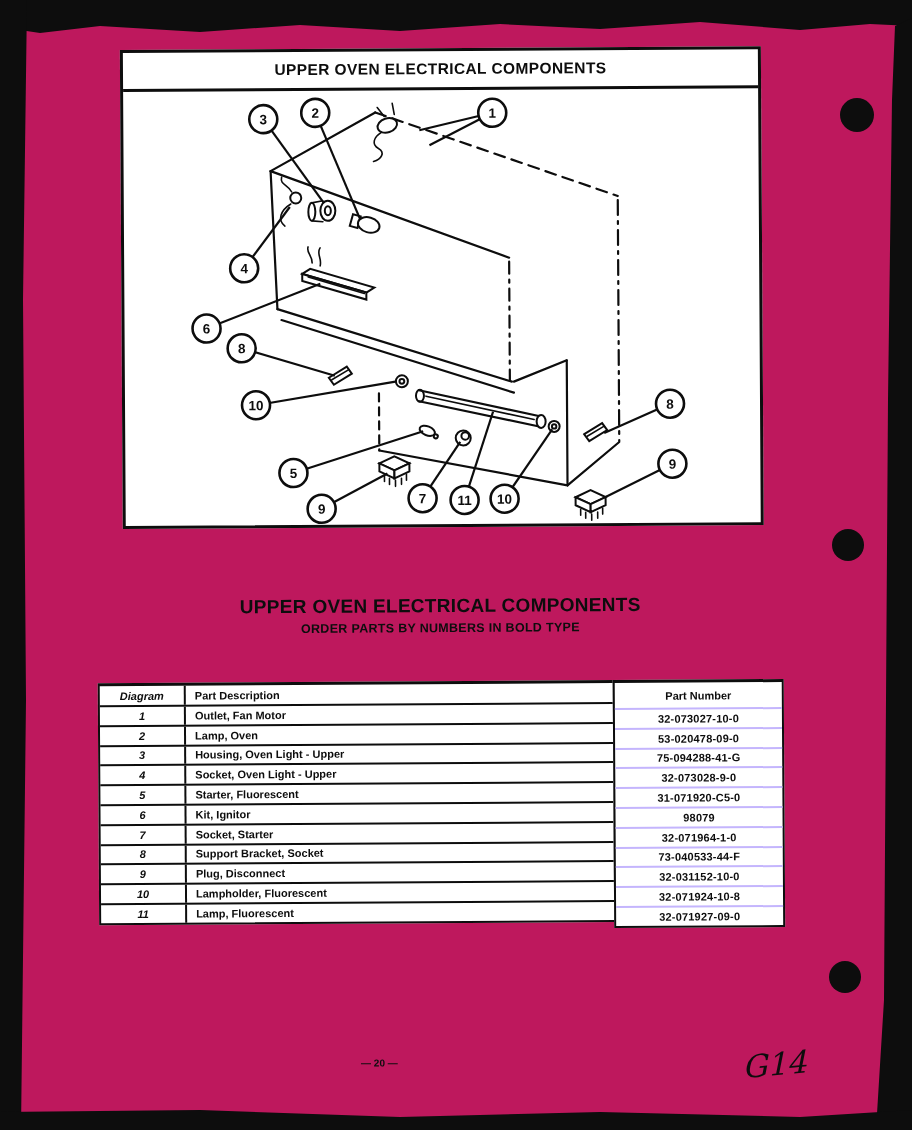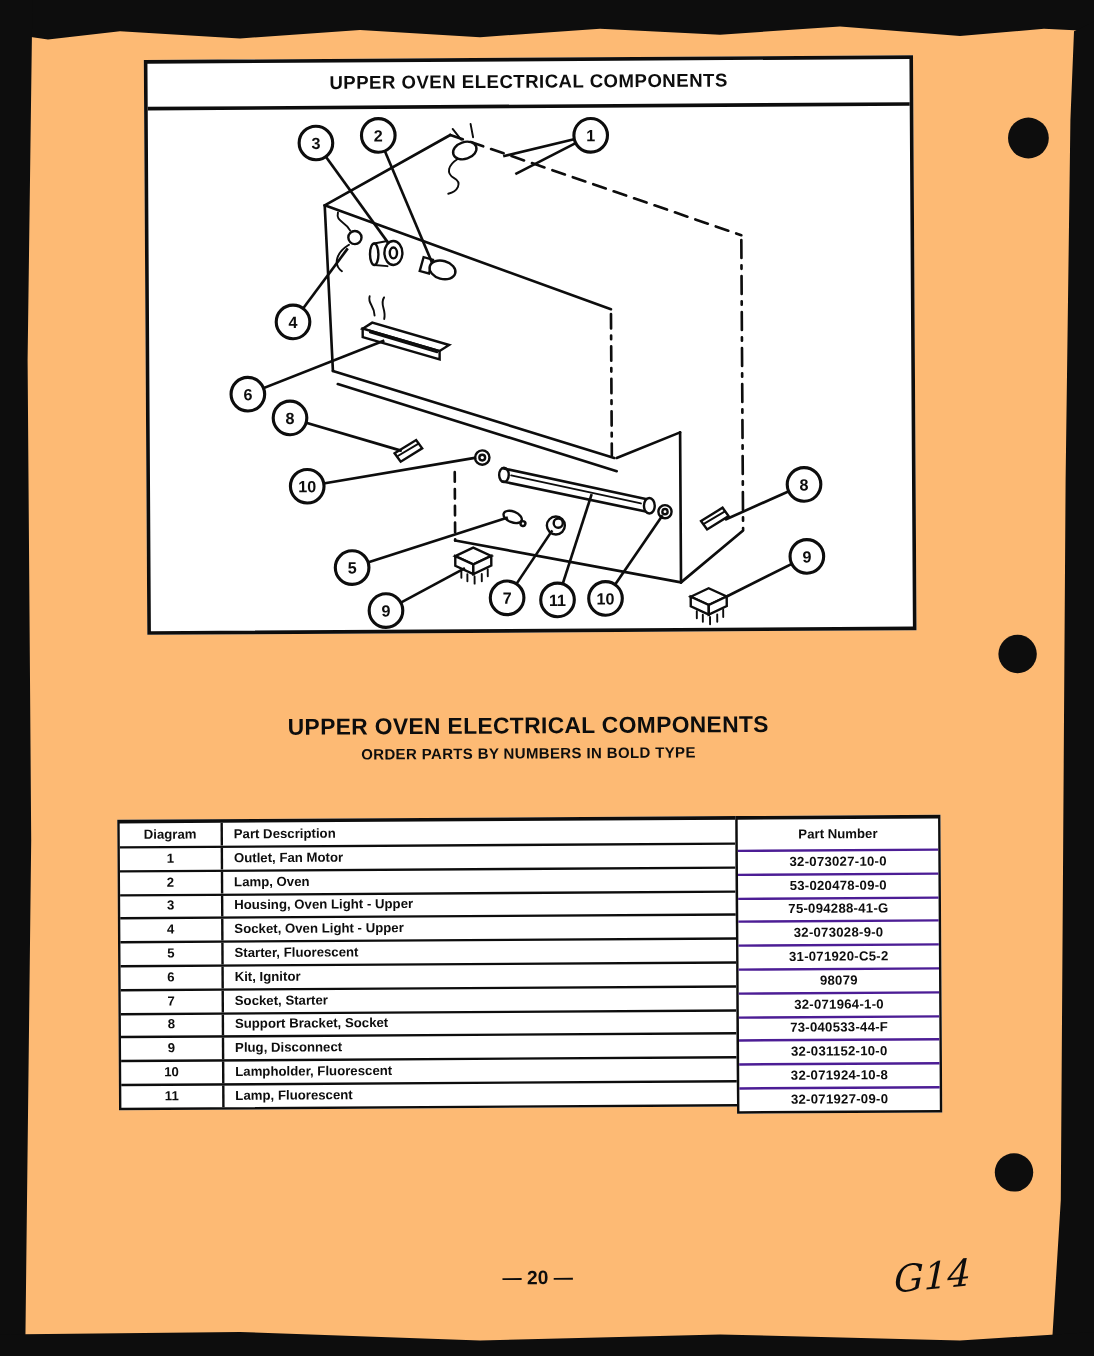--- a/index.html
+++ b/index.html
@@ -1,16 +1,16 @@
 <!DOCTYPE html>
 <html><head>
 <meta charset="utf-8">
 <style>
   html,body{margin:0;padding:0;background:#e8e8e8;}
-  .page{position:relative;width:912px;height:1130px;background:#fdba74;overflow:hidden;
+  .page{position:relative;width:912px;height:1130px;background:#be185d;overflow:hidden;
         font-family:"Liberation Sans",sans-serif;color:#0d0d0d;}
   .content{position:absolute;inset:0;transform:rotate(-0.35deg);transform-origin:456px 565px;}
 
   
   .diagram-panel{position:absolute;left:123px;top:48px;width:641px;height:479px;
                  border:3px solid #0d0d0d;box-sizing:border-box;background:#fff;}
   .diagram-title{height:36px;border-bottom:3px solid #0d0d0d;display:flex;align-items:center;
                  justify-content:center;font-weight:bold;font-size:15.5px;letter-spacing:.4px;}
   .diagram-svg{position:absolute;left:0;top:39px;width:635px;height:434px;}
   .ln{stroke:#0d0d0d;stroke-width:2.2;fill:none;stroke-linecap:round;}
@@ -28,31 +28,31 @@
            font-weight:bold;font-size:12.5px;letter-spacing:.3px;}
 
   
   .parts-table{position:absolute;left:97px;top:681px;width:690px;height:250px;font-weight:bold;}
   .pt-left{position:absolute;left:0;top:0;width:517px;border:2px solid #0d0d0d;border-top-width:3px;
            box-sizing:border-box;background:#fff;}
   .pt-hrow,.pt-row{display:flex;box-sizing:border-box;height:19.8px;}
   .pt-row{border-top:2px solid #0d0d0d;}
   .pt-hrow{height:19px;}
   .c-num{width:86px;border-right:2px solid #0d0d0d;box-sizing:border-box;display:flex;
-         align-items:center;justify-content:center;font-size:11px;}
+         align-items:center;justify-content:center;font-size:11px;font-style:italic;}
   .c-desc{flex:1;display:flex;align-items:center;padding-left:9px;font-size:11px;}
   .pt-right{position:absolute;left:515px;top:0;width:171px;border:2px solid #0d0d0d;border-top-width:3px;
             box-sizing:border-box;background:#fff;}
   .pt-phead{height:25px;display:flex;align-items:center;justify-content:center;font-size:11px;}
-  .pt-pcell{height:19.8px;border-top:2px solid #4c1d95;box-sizing:border-box;display:flex;
+  .pt-pcell{height:19.8px;border-top:2px solid #c4b5fd;box-sizing:border-box;display:flex;
             align-items:center;justify-content:center;font-size:11px;letter-spacing:.2px;}
 
   
-  .page-num{position:absolute;left:380px;top:1057px;width:130px;text-align:center;
-            font-weight:bold;font-size:16px;}
+  .page-num{position:absolute;left:358px;top:1057px;width:130px;text-align:left;
+            font-weight:bold;font-size:10px;}
   .hand-note{position:absolute;left:742px;top:1048px;font-family:"DejaVu Serif",serif;
              font-style:italic;font-size:31px;transform:rotate(-5deg) skewX(-6deg);color:#0d0d0d;}
 
   
   .scan{position:absolute;inset:0;pointer-events:none;}
 </style>
 </head>
 <body>
 
 <div class="page">
@@ -274,21 +274,21 @@
             </div>
           </div>
       </div>
       <div class="pt-right">
         <div class="pt-phead">Part Number</div>
         <div>
             <div class="pt-pcell">32-073027-10-0</div>
             <div class="pt-pcell">53-020478-09-0</div>
             <div class="pt-pcell">75-094288-41-G</div>
             <div class="pt-pcell">32-073028-9-0</div>
-            <div class="pt-pcell">31-071920-C5-2</div>
+            <div class="pt-pcell">31-071920-C5-0</div>
             <div class="pt-pcell">98079</div>
             <div class="pt-pcell">32-071964-1-0</div>
             <div class="pt-pcell">73-040533-44-F</div>
             <div class="pt-pcell">32-031152-10-0</div>
             <div class="pt-pcell">32-071924-10-8</div>
             <div class="pt-pcell">32-071927-09-0</div>
           </div>
       </div>
     </div>
 

